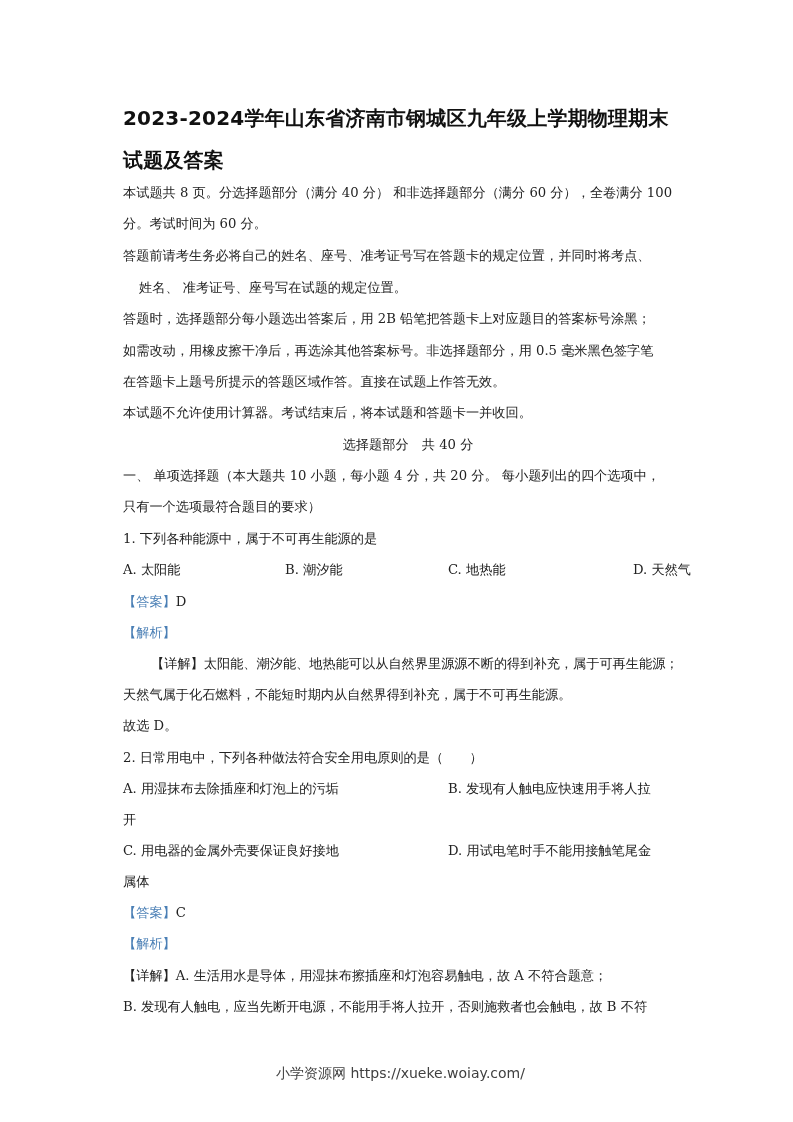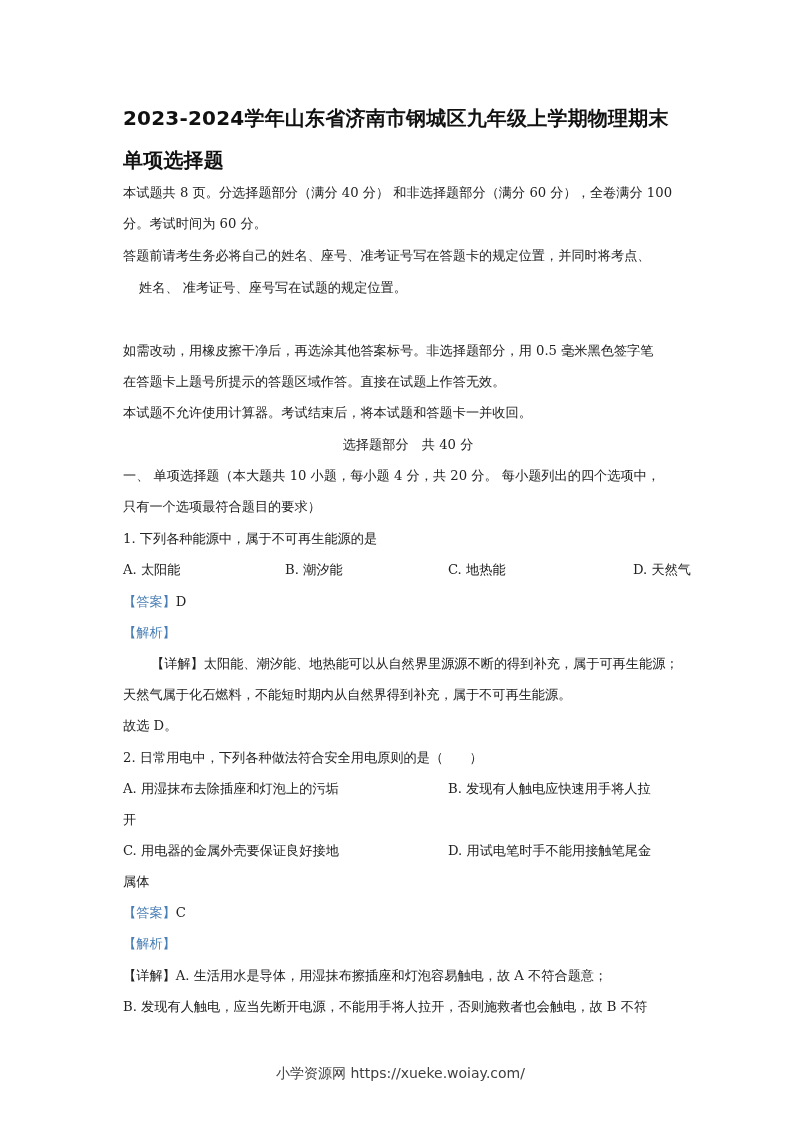--- a/index.html
+++ b/index.html
@@ -27,26 +27,27 @@
     font-family: "DejaVu Sans", "Liberation Sans", sans-serif;
     font-size: 14px; color: #404040;
   }
 </style>
 </head>
 <body>
 
 <div class="page">
 
   <div class="title" style="top:108px;">2023-2024学年山东省济南市钢城区九年级上学期物理期末</div>
-  <div class="title" style="top:150px;">单项选择题</div>
+  <div class="title" style="top:150px;">试题及答案</div>
 
   <div class="line" style="top:185px;">本试题共 8 页。分选择题部分（满分 40 分） 和非选择题部分（满分 60 分），全卷满分 100</div>
   <div class="line" style="top:216px;">分。考试时间为 60 分。</div>
   <div class="line" style="top:248px;">答题前请考生务必将自己的姓名、座号、准考证号写在答题卡的规定位置，并同时将考点、</div>
   <div class="line" style="top:280px;margin-left:16px;">姓名、 准考证号、座号写在试题的规定位置。</div>
+  <div class="line" style="top:311px;">答题时，选择题部分每小题选出答案后，用 2B 铅笔把答题卡上对应题目的答案标号涂黑；</div>
   <div class="line" style="top:343px;">如需改动，用橡皮擦干净后，再选涂其他答案标号。非选择题部分，用 0.5 毫米黑色签字笔</div>
   <div class="line" style="top:374px;">在答题卡上题号所提示的答题区域作答。直接在试题上作答无效。</div>
   <div class="line" style="top:405px;">本试题不允许使用计算器。考试结束后，将本试题和答题卡一并收回。</div>
 
   <div class="line center" style="top:437px;">选择题部分　共 40 分</div>
 
   <div class="line" style="top:468px;">一、 单项选择题（本大题共 10 小题，每小题 4 分，共 20 分。 每小题列出的四个选项中，</div>
   <div class="line" style="top:499px;">只有一个选项最符合题目的要求）</div>
 
   <div class="line" style="top:531px;">1. 下列各种能源中，属于不可再生能源的是</div>

